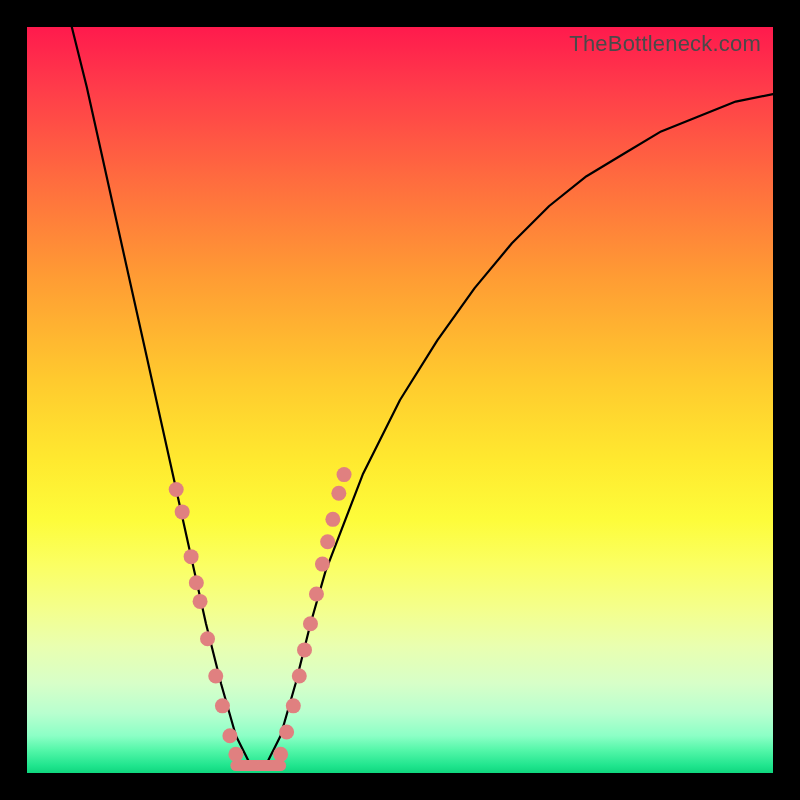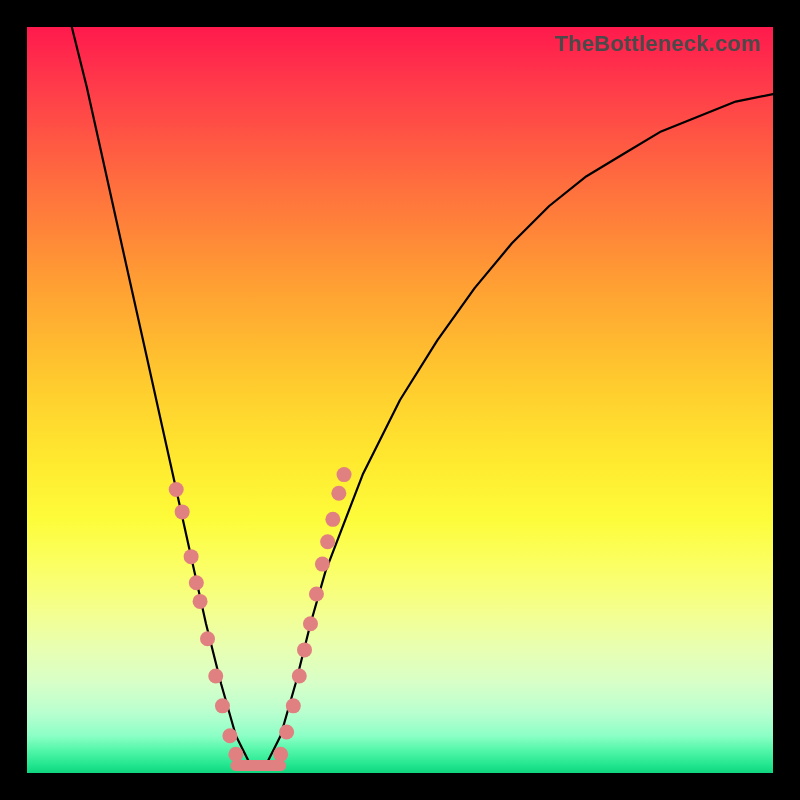--- a/index.html
+++ b/index.html
@@ -42,21 +42,21 @@
       #20e58e 99%,
       #0fd67e 100%
     );
   }
   .watermark {
     position: absolute;
     top: 4px;
     right: 12px;
     color: #4a4a4a;
     font-size: 22px;
-    font-weight: 700;
+    font-weight: 400;
     letter-spacing: 0.2px;
     user-select: none;
   }
   svg.curve {
     position: absolute;
     left: 0; top: 0;
     width: 746px;
     height: 746px;
     overflow: visible;
   }

